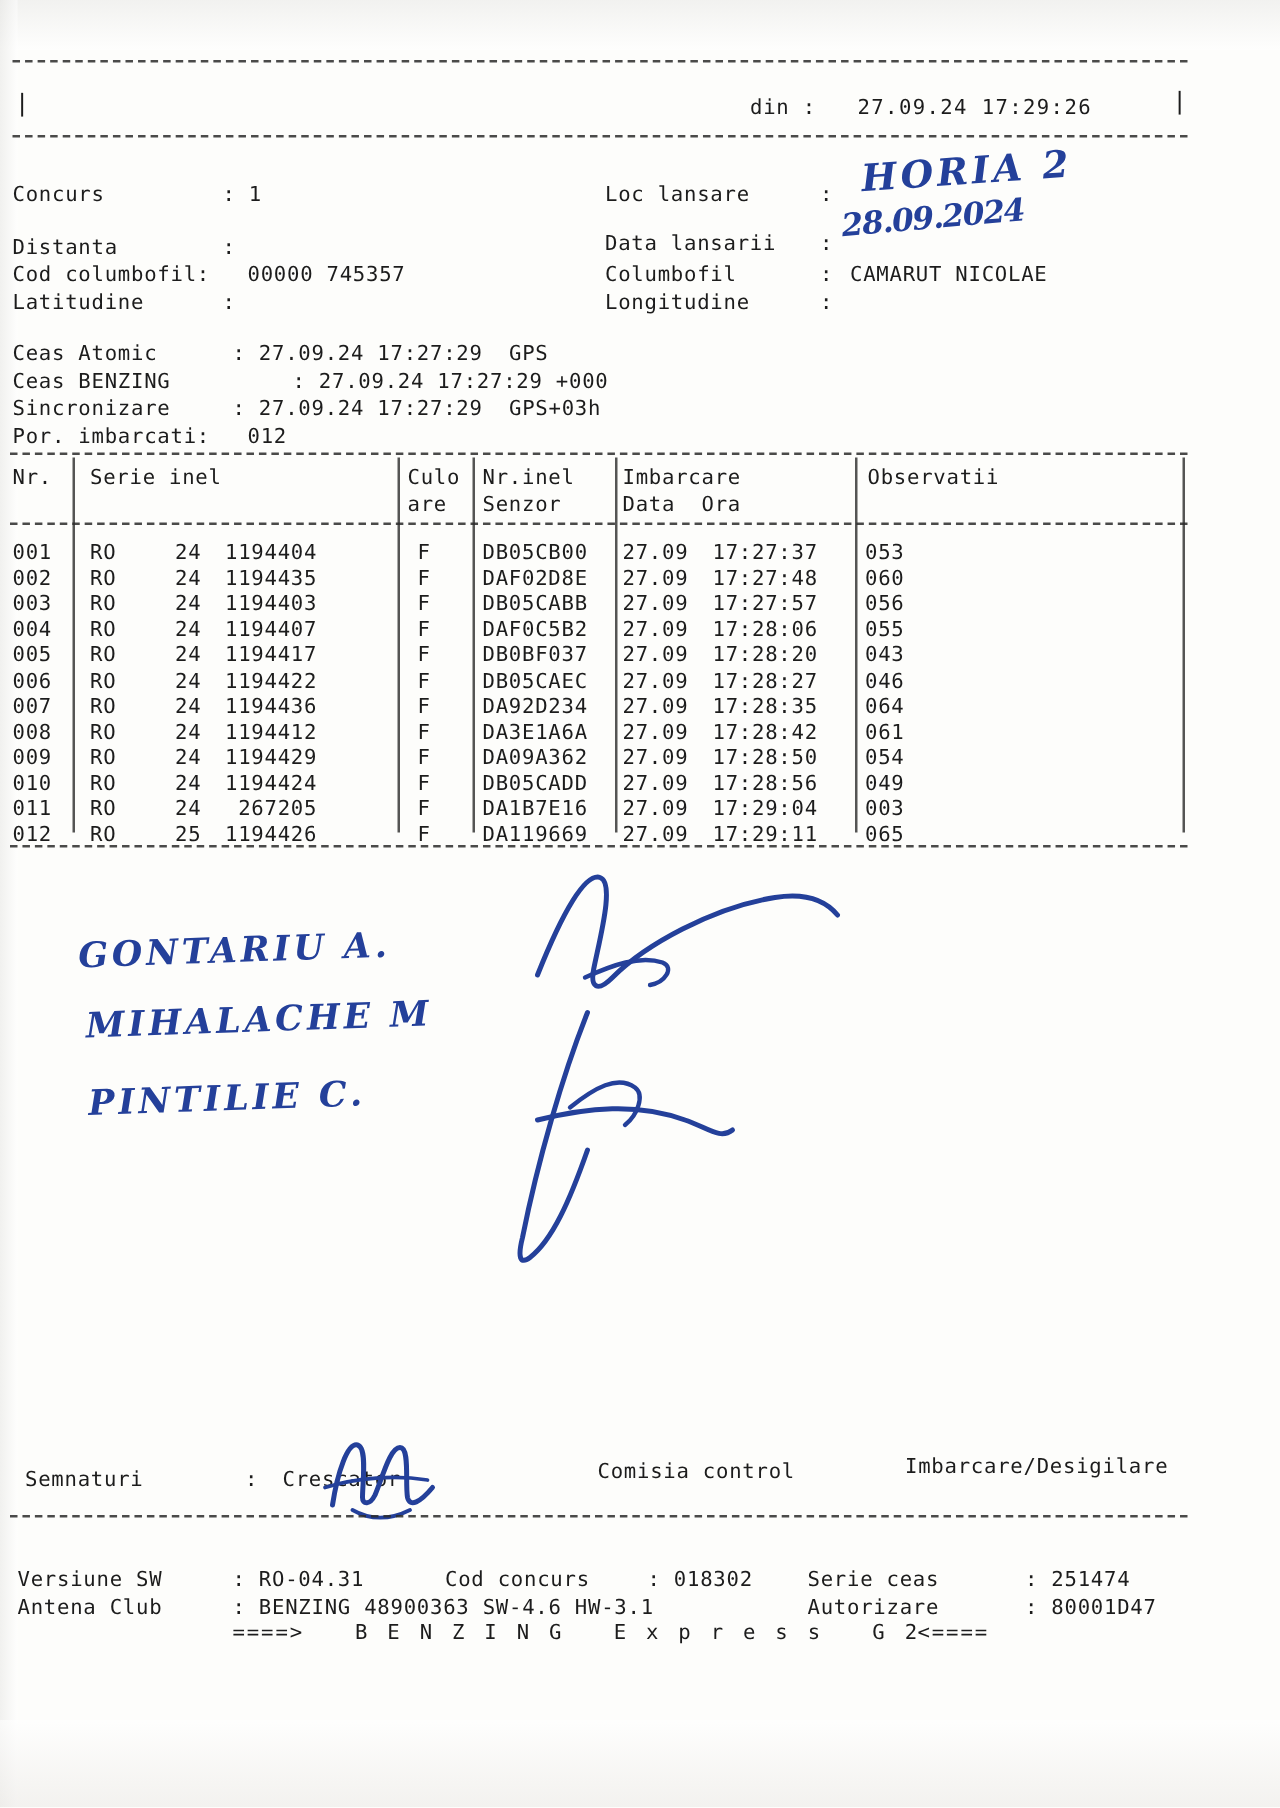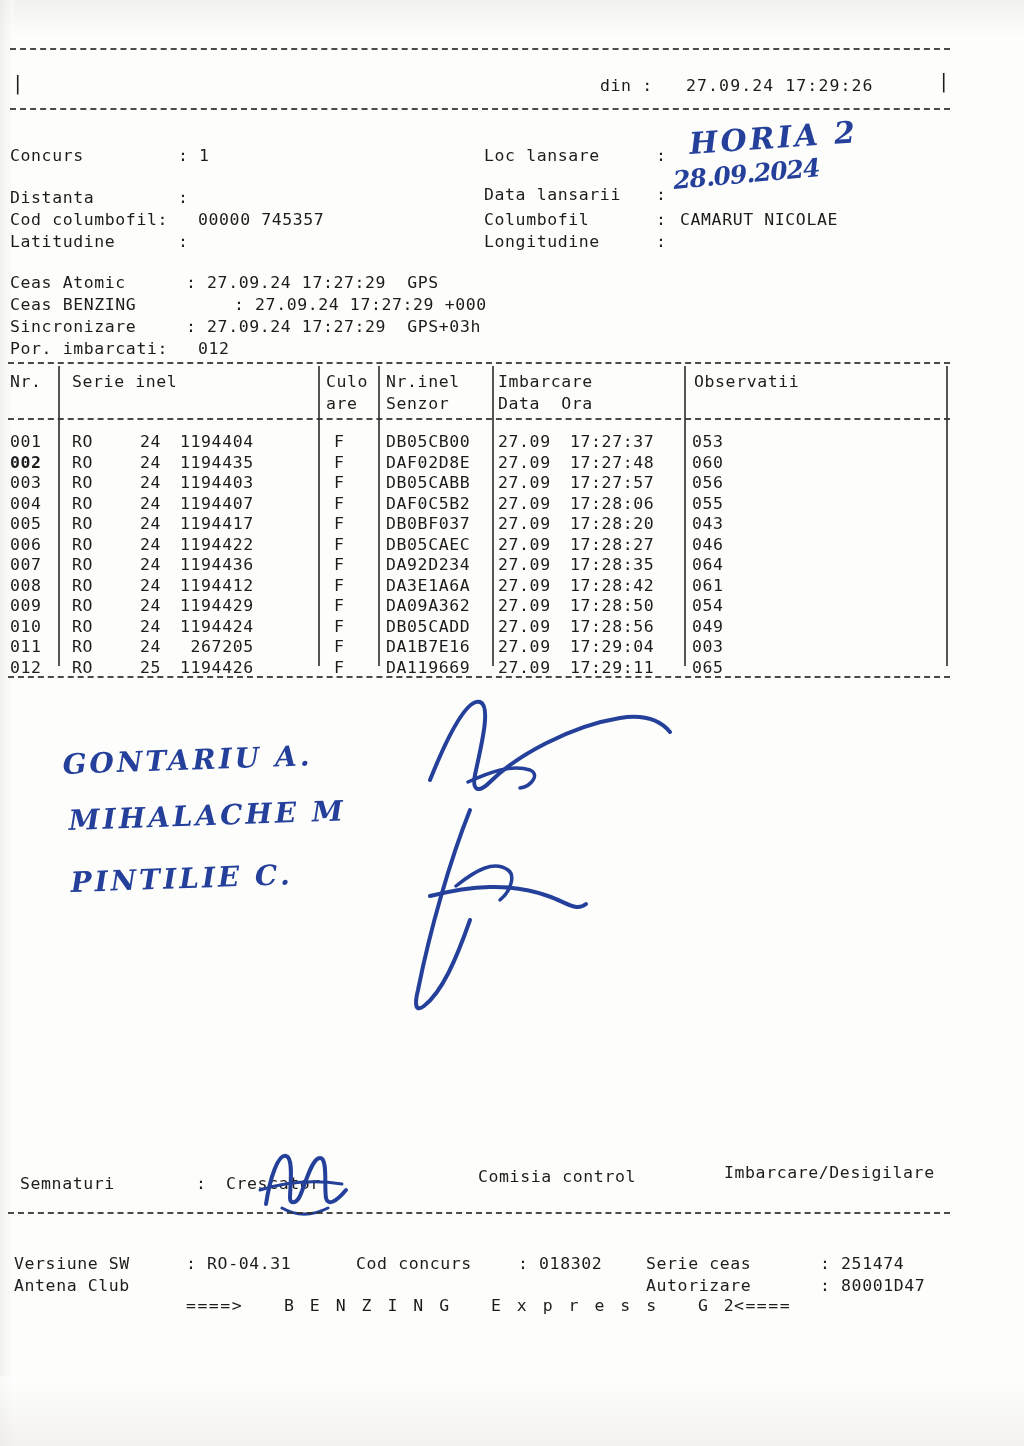--- a/index.html
+++ b/index.html
@@ -155,21 +155,21 @@
       <div class="txt" style="left: 10px; top: 432px;">001</div>
       <div class="txt" style="left: 72px; top: 432px;">RO</div>
       <div class="txt" style="left: 140px; top: 432px;">24</div>
       <div class="txt" style="left: 180px; top: 432px;">1194404</div>
       <div class="txt" style="left: 334px; top: 432px;">F</div>
       <div class="txt" style="left: 386px; top: 432px;">DB05CB00</div>
       <div class="txt" style="left: 498px; top: 432px;">27.09</div>
       <div class="txt" style="left: 570px; top: 432px;">17:27:37</div>
       <div class="txt" style="left: 692px; top: 432px;">053</div>
       <div style="position: absolute; left: 8px; top: 432px; width: 938px; height: 20.5px;"></div>
-      <div class="txt" style="left: 10px; top: 452.5px; font-weight: bold;">002</div>
+      <div class="txt" style="left: 10px; top: 452.5px;">002</div>
       <div class="txt" style="left: 72px; top: 452.5px;">RO</div>
       <div class="txt" style="left: 140px; top: 452.5px;">24</div>
       <div class="txt" style="left: 180px; top: 452.5px;">1194435</div>
       <div class="txt" style="left: 334px; top: 452.5px;">F</div>
       <div class="txt" style="left: 386px; top: 452.5px;">DAF02D8E</div>
       <div class="txt" style="left: 498px; top: 452.5px;">27.09</div>
       <div class="txt" style="left: 570px; top: 452.5px;">17:27:48</div>
       <div class="txt" style="left: 692px; top: 452.5px;">060</div>
       <div style="position: absolute; left: 8px; top: 452.5px; width: 938px; height: 20.5px;"></div>
       <div class="txt" style="left: 10px; top: 473px;">003</div>
@@ -306,20 +306,21 @@
   <div class="hr" style="left:8px; top:1212px; width:942px;"></div>
 
   <div class="txt" style="left:14px; top:1254px;">Versiune SW</div>
   <div class="txt" style="left:186px; top:1254px;">: RO-04.31</div>
   <div class="txt" style="left:356px; top:1254px;">Cod concurs</div>
   <div class="txt" style="left:518px; top:1254px;">: 018302</div>
   <div class="txt" style="left:646px; top:1254px;">Serie ceas</div>
   <div class="txt" style="left:820px; top:1254px;">: 251474</div>
 
   <div class="txt" style="left:14px; top:1276px;">Antena Club</div>
+  <div class="txt" style="left:186px; top:1276px;">: BENZING 48900363 SW-4.6 HW-3.1</div>
   <div class="txt" style="left:646px; top:1276px;">Autorizare</div>
   <div class="txt" style="left:820px; top:1276px;">: 80001D47</div>
 
   <div class="txt" style="left:186px; top:1296px; letter-spacing:1.5px;">====&gt;</div>
   <div class="txt spaced" style="left:284px; top:1296px;">B E N Z I N G   E x p r e s s   G 2</div>
   <div class="txt" style="left:734px; top:1296px; letter-spacing:1.5px;">&lt;====</div>
 
 </div>
 
 </body></html>

